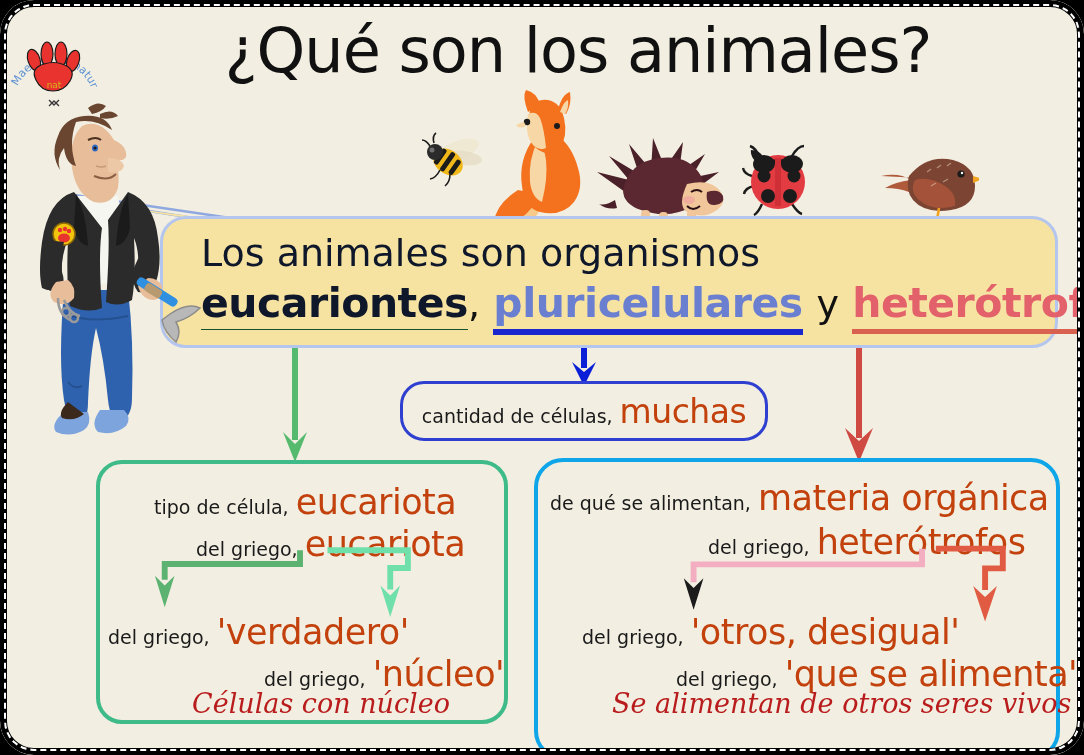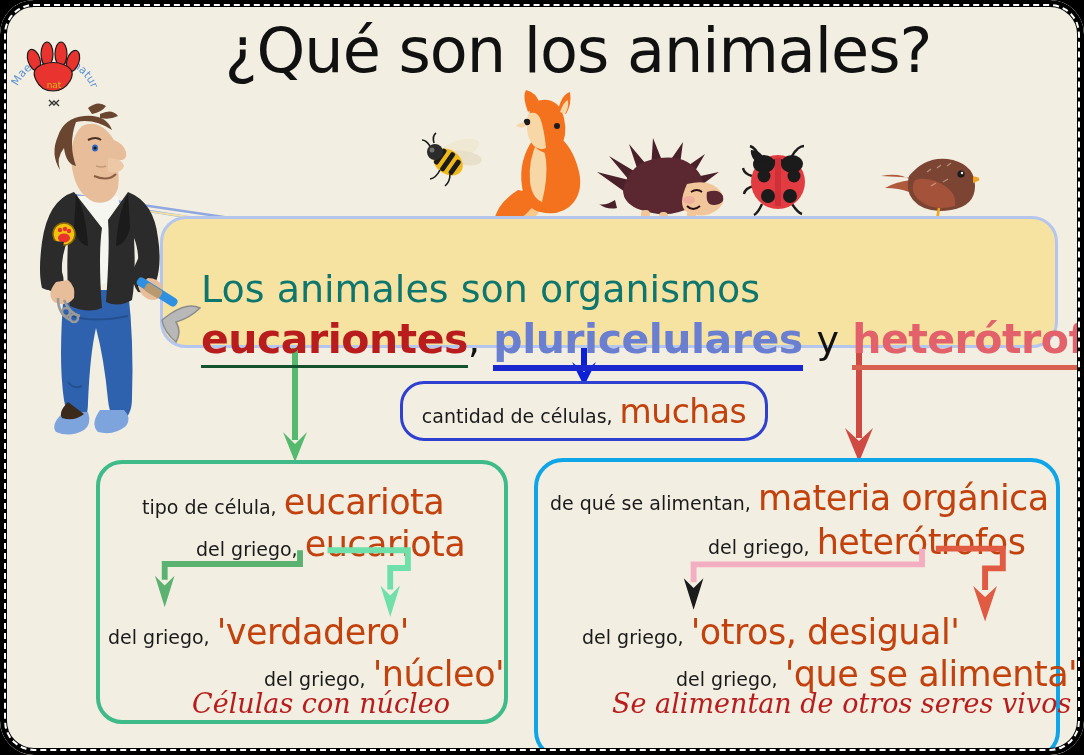--- a/index.html
+++ b/index.html
@@ -63,35 +63,34 @@
     position: absolute; left: 160px; top: 216px; width: 898px; height: 132px;
     background: #f7e3a1;
     border: 3px solid #b4c6ee;
     border-radius: 26px;
     z-index: 14;
     padding: 12px 24px 0 38px;
   }
   .mb-line1 {
     font-family: "DejaVu Sans", sans-serif;
     font-size: 38px;
-    color: #0f766e;
+    color: #0f172a;
     letter-spacing: 0px;
     white-space: nowrap;
-    margin-top: 36px;
   }
   .mb-line2 {
     margin-top: 4px;
     font-family: "DejaVu Sans", sans-serif;
     font-size: 41px;
     font-weight: bold;
     white-space: nowrap;
     letter-spacing: -0.5px;
   }
   .kw { display: inline-block; padding-bottom: 2px; }
-  .kw-green { color: #b91c1c; border-bottom: 3px solid #14532d; }
+  .kw-green { color: #0f172a; border-bottom: 1px solid #14532d; }
   .kw-blue  { color: #6b7fd1; border-bottom: 6px solid #1a27cf; }
   .kw-red   { color: #e2616b; border-bottom: 5px solid #d9614f; }
   .mb-plain { color: #111111; font-weight: normal; font-size: 38px; }
 
   
   #connectors { position: absolute; inset: 0; z-index: 13; pointer-events: none; }
 
   
   #blue-box {
     position: absolute; left: 400px; top: 381px; width: 368px; height: 60px;
@@ -359,21 +358,21 @@
   </svg>
 
   <div id="blue-box">
     <div class="row" style="position:relative;">
       <span class="lbl">cantidad de células,</span>
       <span class="val">muchas</span>
     </div>
   </div>
 
   <div id="green-box">
-    <div class="row" style="left:42px; top:18px;">
+    <div class="row" style="left:54px; top:18px;">
       <span class="lbl">tipo de célula,</span>
       <span class="val val-lg">eucariota</span>
     </div>
     <div class="row" style="left:96px; top:60px;">
       <span class="lbl">del griego,</span>
       <span class="val val-lg">eucariota</span>
     </div>
     <div class="row" style="left:8px; top:148px;">
       <span class="lbl">del griego,</span>
       <span class="val val-lg">'verdadero'</span>

